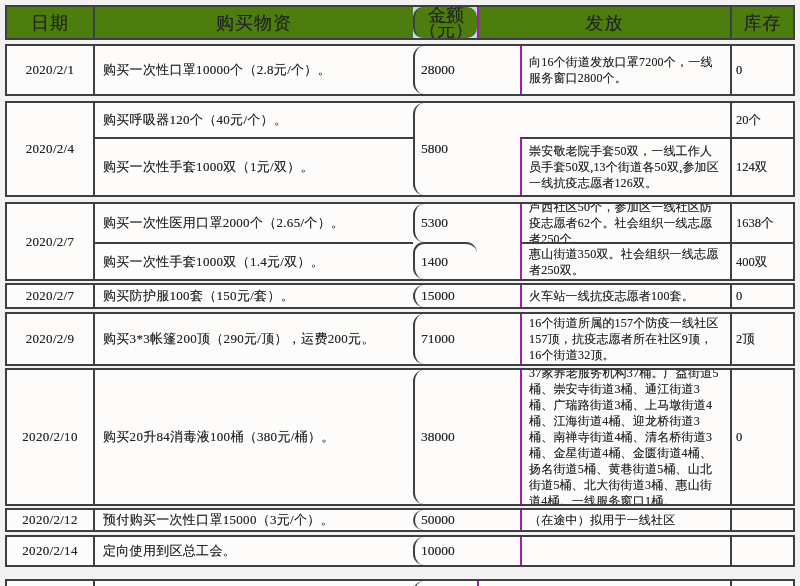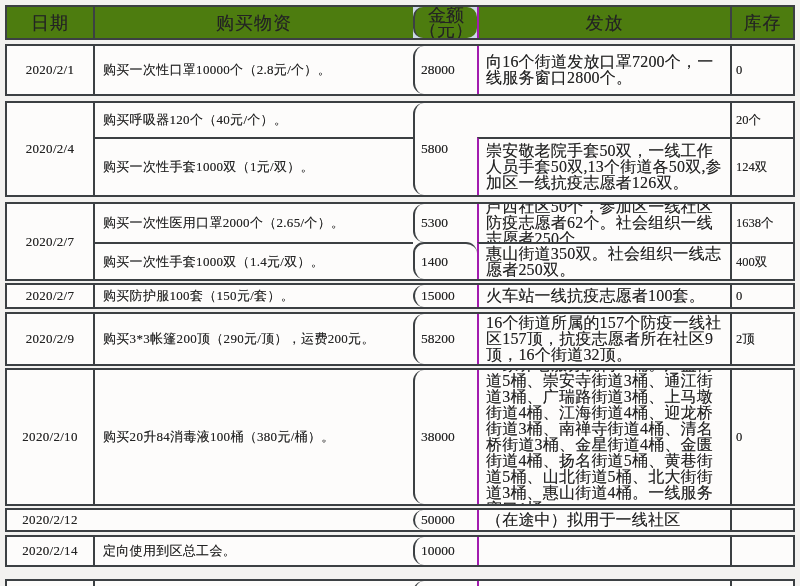--- a/index.html
+++ b/index.html
@@ -45,21 +45,21 @@
   .c5 { grid-column:5; border-left:2px solid #3c4043; }
   .rt { border-top:2px solid #3c4043; }
   .rspan { grid-row:1 / 3; }
 
   .center { justify-content:center; text-align:center; }
   .hdr { background:#4d7c0f; font-size:18px; letter-spacing:1px; }
   .hdr-col { flex-direction:column; justify-content:center; line-height:15px; letter-spacing:0;border-radius:10px; }
   .date { justify-content:center; text-align:center; letter-spacing:0.3px; }
   .item { padding-left:8px; letter-spacing:0.3px; }
   .amt { padding-left:6px; font-size:13.5px;border-radius:11px; }
-  .dist { font-size:16px; line-height:16px; padding:1px 7px; letter-spacing:0.2px; }
+  .dist { font-size:12px; line-height:16px; padding:1px 7px; letter-spacing:0.2px;margin-left:43px; }
   .stock { padding-left:4px; font-size:12.5px; }
 
   .bottom-line { position:relative; width:790px; height:2px; }
   .bottom-line span { position:absolute; top:0; height:2px; background:#3c4043; }
   .bl-1 { left:88px;  width:322px; }
   .bl-2 { left:414px; width:62px; }
   .bl-3 { left:480px; width:251px; }
   .bl-4 { left:735px; width:55px; }
 </style>
 </head>
@@ -113,35 +113,36 @@
       <div class="cell c1 date">2020/2/7</div>
       <div class="cell c2 item">购买防护服100套（150元/套）。</div>
       <div class="cell c3 amt">15000</div>
       <div class="cell c4 dist">火车站一线抗疫志愿者100套。</div>
       <div class="cell c5 stock">0</div>
     </div>
 
     <div class="box g5">
       <div class="cell c1 date">2020/2/9</div>
       <div class="cell c2 item">购买3*3帐篷200顶（290元/顶），运费200元。</div>
-      <div class="cell c3 amt">58200</div>
+      <div class="cell c3 amt">71000</div>
       <div class="cell c4 dist">16个街道所属的157个防疫一线社区157顶，抗疫志愿者所在社区9顶，16个街道32顶。</div>
       <div class="cell c5 stock">2顶</div>
     </div>
 
     <div class="box g6">
       <div class="cell c1 date">2020/2/10</div>
       <div class="cell c2 item">购买20升84消毒液100桶（380元/桶）。</div>
       <div class="cell c3 amt">38000</div>
       <div class="cell c4 dist">37家养老服务机构37桶。广益街道5桶、崇安寺街道3桶、通江街道3桶、广瑞路街道3桶、上马墩街道4桶、江海街道4桶、迎龙桥街道3桶、南禅寺街道4桶、清名桥街道3桶、金星街道4桶、金匮街道4桶、扬名街道5桶、黄巷街道5桶、山北街道5桶、北大街街道3桶、惠山街道4桶。一线服务窗口1桶。</div>
       <div class="cell c5 stock">0</div>
     </div>
 
     <div class="box g7">
       <div class="cell c1 date">2020/2/12</div>
+      <div class="cell c2 item">预付购买一次性口罩15000（3元/个）。</div>
       <div class="cell c3 amt">50000</div>
       <div class="cell c4 dist">（在途中）拟用于一线社区</div>
       <div class="cell c5 stock"></div>
     </div>
 
     <div class="box g8">
       <div class="cell c1 date">2020/2/14</div>
       <div class="cell c2 item">定向使用到区总工会。</div>
       <div class="cell c3 amt">10000</div>
       <div class="cell c4 dist"></div>

